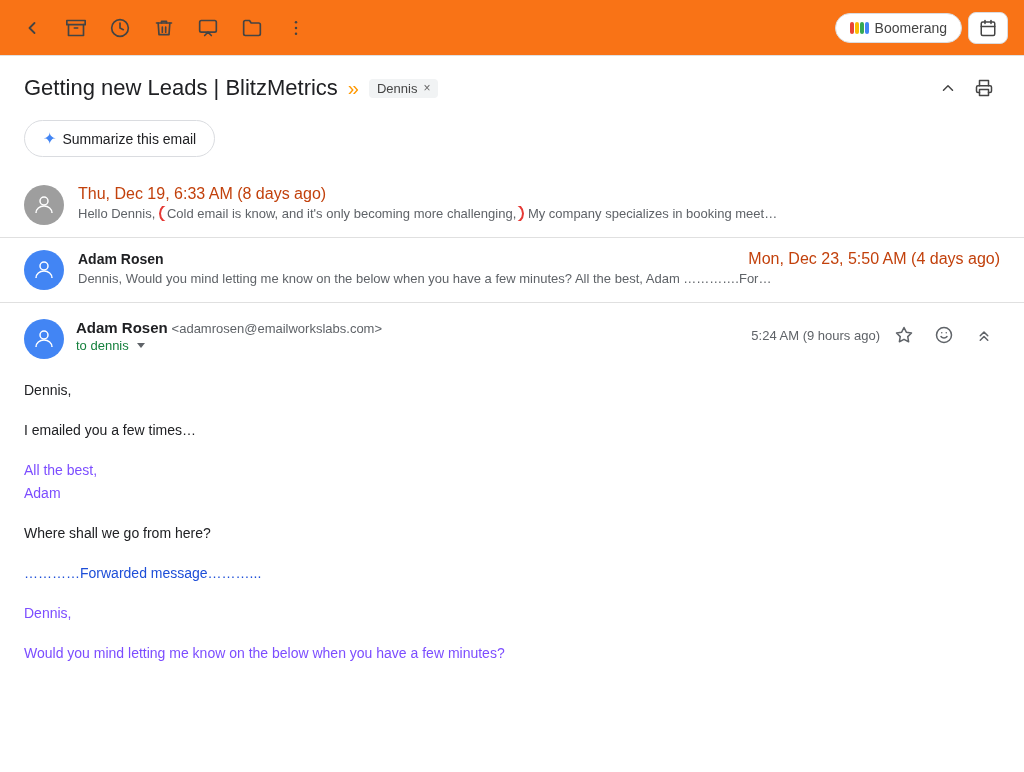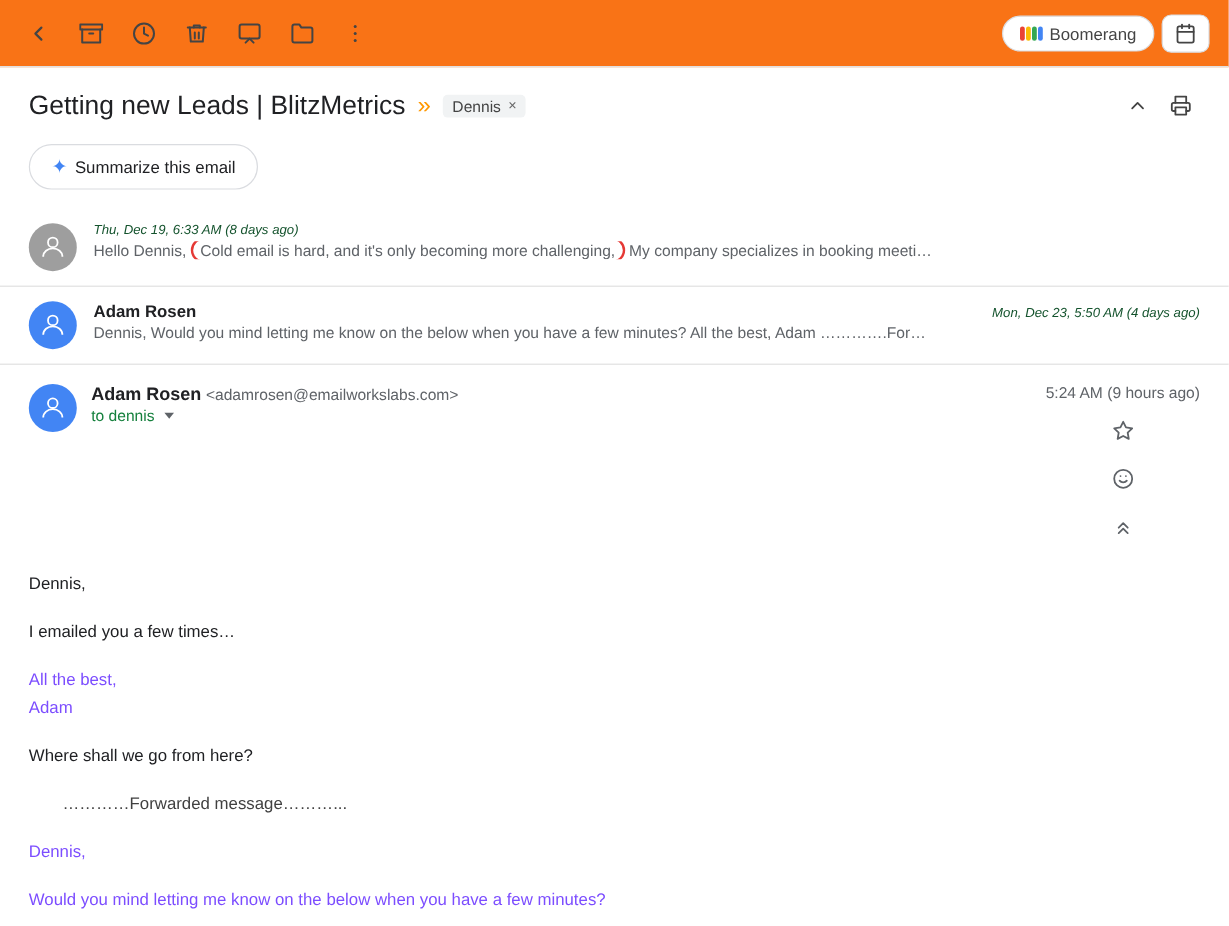--- a/index.html
+++ b/index.html
@@ -162,25 +162,24 @@
       align-items: baseline;
       justify-content: space-between;
       margin-bottom: 3px;
     }
     .sender-name {
       font-size: 14px;
       font-weight: 600;
       color: #202124;
     }
     .thread-date {
-      font-size: 11px;
-      color: #14532d;
+      font-size: 16px;
+      color: #c2410c;
       white-space: nowrap;
       flex-shrink: 0;
-      font-style: italic;
     }
     .thread-snippet {
       font-size: 13px;
       color: #5f6368;
       white-space: nowrap;
       overflow: hidden;
       text-overflow: ellipsis;
       max-width: 700px;
     }
 
@@ -214,21 +213,20 @@
       color: #15803d;
       margin-top: 2px;
       display: flex;
       align-items: center;
       gap: 4px;
     }
     .email-actions {
       display: flex;
       align-items: center;
       gap: 8px;
-      flex-direction: column;
     }
     .email-date {
       font-size: 13px;
       color: #5f6368;
     }
     .email-body {
       margin-top: 20px;
       font-size: 14px;
       line-height: 1.7;
       color: #202124;
@@ -362,21 +360,21 @@
     <svg width="24" height="24" viewBox="0 0 24 24" fill="none" stroke="#fff" stroke-width="1.5">
       <circle cx="12" cy="8" r="4"></circle>
       <path d="M4 20c0-4 3.6-7 8-7s8 3 8 7"></path>
     </svg>
   </div>
   <div class="thread-content">
     <div class="thread-header">
       <span class="thread-date">Thu, Dec 19, 6:33 AM (8 days ago)</span>
     </div>
     <div class="thread-snippet">
-      <span>Hello Dennis, </span><span style="border: 2.5px solid #e53935; border-radius: 28px; padding: 1px 6px; display: inline;">Cold email is hard, and it's only becoming more challenging,</span><span> My company specializes in booking meetings through cold email. We're helping clients</span>
+      <span>Hello Dennis, </span><span style="border: 2.5px solid #e53935; border-radius: 28px; padding: 1px 6px; display: inline;">Cold email is know, and it's only becoming more challenging,</span><span> My company specializes in booking meetings through cold email. We're helping clients</span>
     </div>
   </div>
 </div>
 
 
 <div class="thread-item">
   <div class="avatar blue">
     <svg width="24" height="24" viewBox="0 0 24 24" fill="none" stroke="#fff" stroke-width="1.5">
       <circle cx="12" cy="8" r="4"></circle>
       <path d="M4 20c0-4 3.6-7 8-7s8 3 8 7"></path>
@@ -434,20 +432,20 @@
         </svg>
       </button>
     </div>
   </div>
 
   <div class="email-body">
     <p>Dennis,</p>
     <p>I emailed you a few times…</p>
     <p style="color: #7c4dff;">All the best,<br>Adam</p>
     <p>Where shall we go from here?</p>
-    <p style="color: #404040; margin-left: 28px;">…………Forwarded message………...</p>
+    <p style="color: #1d4ed8;">…………Forwarded message………...</p>
     <p style="color: #7c4dff;">Dennis,</p>
     <p style="color: #7c4dff;">Would you mind letting me know on the below when you have a few minutes?</p>
   </div>
 </div>
 
 
 
 
 </body></html>

